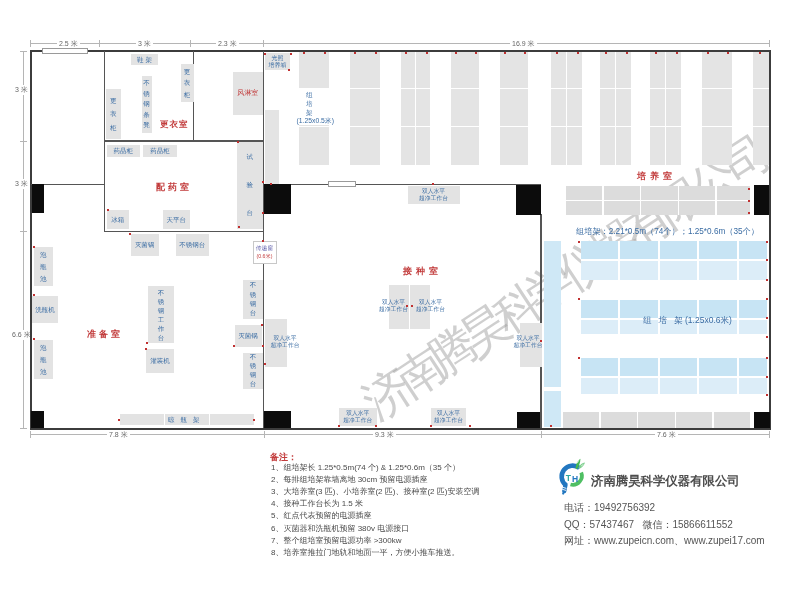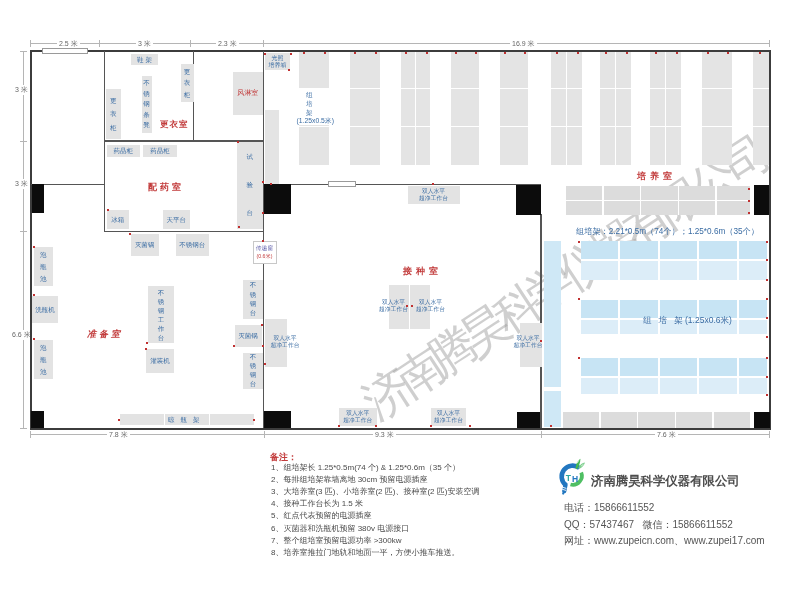--- a/index.html
+++ b/index.html
@@ -134,38 +134,38 @@
 <div class="furn" style="left:180.5px;top:64px;width:13px;height:38px;line-height:11.5px;">更<br>衣<br>柜</div>
 
 <div class="furn" style="left:141.5px;top:76px;width:10px;height:57px;line-height:10.5px;">不<br>锈<br>钢<br>条<br>凳</div>
 
 <div class="furn" style="left:105.5px;top:89px;width:15.5px;height:50px;line-height:13.5px;">更<br>衣<br>柜</div>
 
 <div class="furn" style="left:233px;top:72px;width:29.5px;height:42.5px;color:#c23b3b;font-size:7px;">风淋室</div>
 
 <div class="furn" style="left:265px;top:53px;width:25px;height:17px;font-size:6px;">光照<br>培养箱</div>
 
-<div class="rlabel" style="left:148px;top:180.5px;font-size:9px;letter-spacing:3px;">配药室</div>
+<div class="rlabel" style="left:156px;top:180.5px;font-size:9px;letter-spacing:3px;">配药室</div>
 
 <div class="furn" style="left:106.5px;top:145px;width:33.5px;height:12px;">药品柜</div>
 
 <div class="furn" style="left:143px;top:145px;width:34px;height:12px;">药品柜</div>
 
 <div class="furn" style="left:237px;top:142px;width:25.5px;height:86.5px;line-height:28px;">试<br>验<br>台</div>
 
 <div class="furn" style="left:107px;top:210px;width:21.5px;height:18.5px;">冰箱</div>
 
 <div class="furn" style="left:163px;top:210px;width:26.5px;height:18.5px;">天平台</div>
 
 <div class="abs" style="left:252.5px;top:240.5px;width:22px;height:21px;background:#fff;border:1px solid #c8c8c8;text-align:center;">
   <div style="font-size:5.8px;color:#5a5aa8;margin-top:2px;">传递窗</div>
   <div style="font-size:5.2px;color:#c23b3b;">(0.6米)</div>
 </div>
 
-<div class="rlabel" style="left:87px;top:327.5px;font-size:9px;letter-spacing:3px;font-style:italic;">准备室</div>
+<div class="rlabel" style="left:87px;top:327.5px;font-size:9px;letter-spacing:3px;">准备室</div>
 
 <div class="furn" style="left:34px;top:247px;width:18.5px;height:39px;line-height:12px;">泡<br>瓶<br>池</div>
 
 <div class="furn" style="left:32px;top:296px;width:26px;height:27px;">洗瓶机</div>
 
 <div class="furn" style="left:34px;top:340px;width:18.5px;height:39px;line-height:12px;">泡<br>瓶<br>池</div>
 
 <div class="furn" style="left:148px;top:286px;width:26px;height:57px;line-height:9px;">不<br>锈<br>钢<br>工<br>作<br>台</div>
 
 <div class="furn" style="left:146px;top:349px;width:28px;height:24px;">灌装机</div>
@@ -343,17 +343,17 @@
   <path d="M17.5 10.5 C18 5.5 19.5 3 22.5 0.8 C22.2 5 21 8.5 18.8 11.2 Z" fill="#45b854"></path>
   <path d="M20.5 9.5 C22 6.5 24.2 5 27 4.6 C26 8 23.8 10 20.8 11 Z" fill="#7ecf8e"></path>
   <path d="M19.2 5.2 l1.6 -2.8" stroke="#fff" stroke-width="0.7"></path>
   <path d="M23.2 8 l2.2 -1.6" stroke="#fff" stroke-width="0.7"></path>
   <text x="7.8" y="22.5" font-size="8.5" fill="#2aa6a0" font-weight="bold" font-family="Liberation Sans">T</text>
   <text x="14" y="24" font-size="8.5" fill="#2277c0" font-weight="bold" font-family="Liberation Sans">H</text>
 </svg>
 
 <div class="abs" style="left:591px;top:473px;font-size:12.4px;font-weight:bold;color:#4d4d4d;letter-spacing:0;">济南腾昊科学仪器有限公司</div>
 
-<div class="abs" style="left:564px;top:501px;font-size:10px;color:#555;">电话：15866611552</div>
+<div class="abs" style="left:564px;top:501px;font-size:10px;color:#555;">电话：19492756392</div>
 
 <div class="abs" style="left:564px;top:517.5px;font-size:10px;color:#555;">QQ：57437467&nbsp;&nbsp;&nbsp;微信：15866611552</div>
 
 <div class="abs" style="left:564px;top:534px;font-size:10px;color:#555;">网址：www.zupeicn.com、www.zupei17.com</div>
 
 </body></html>

